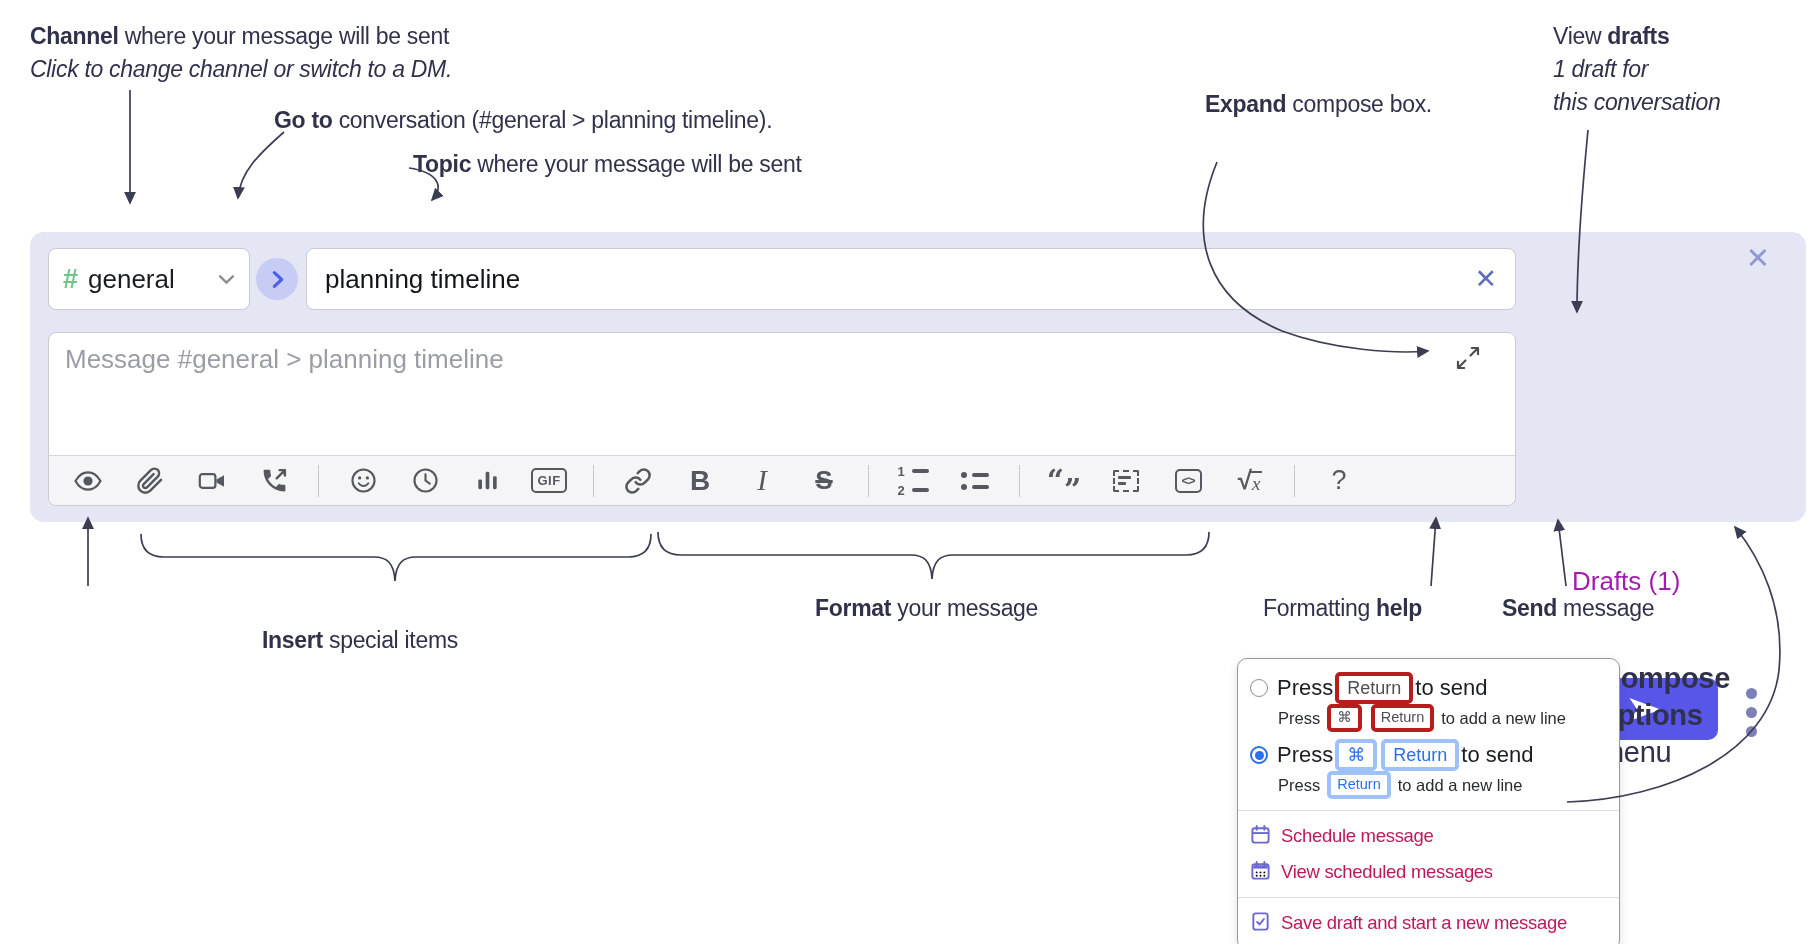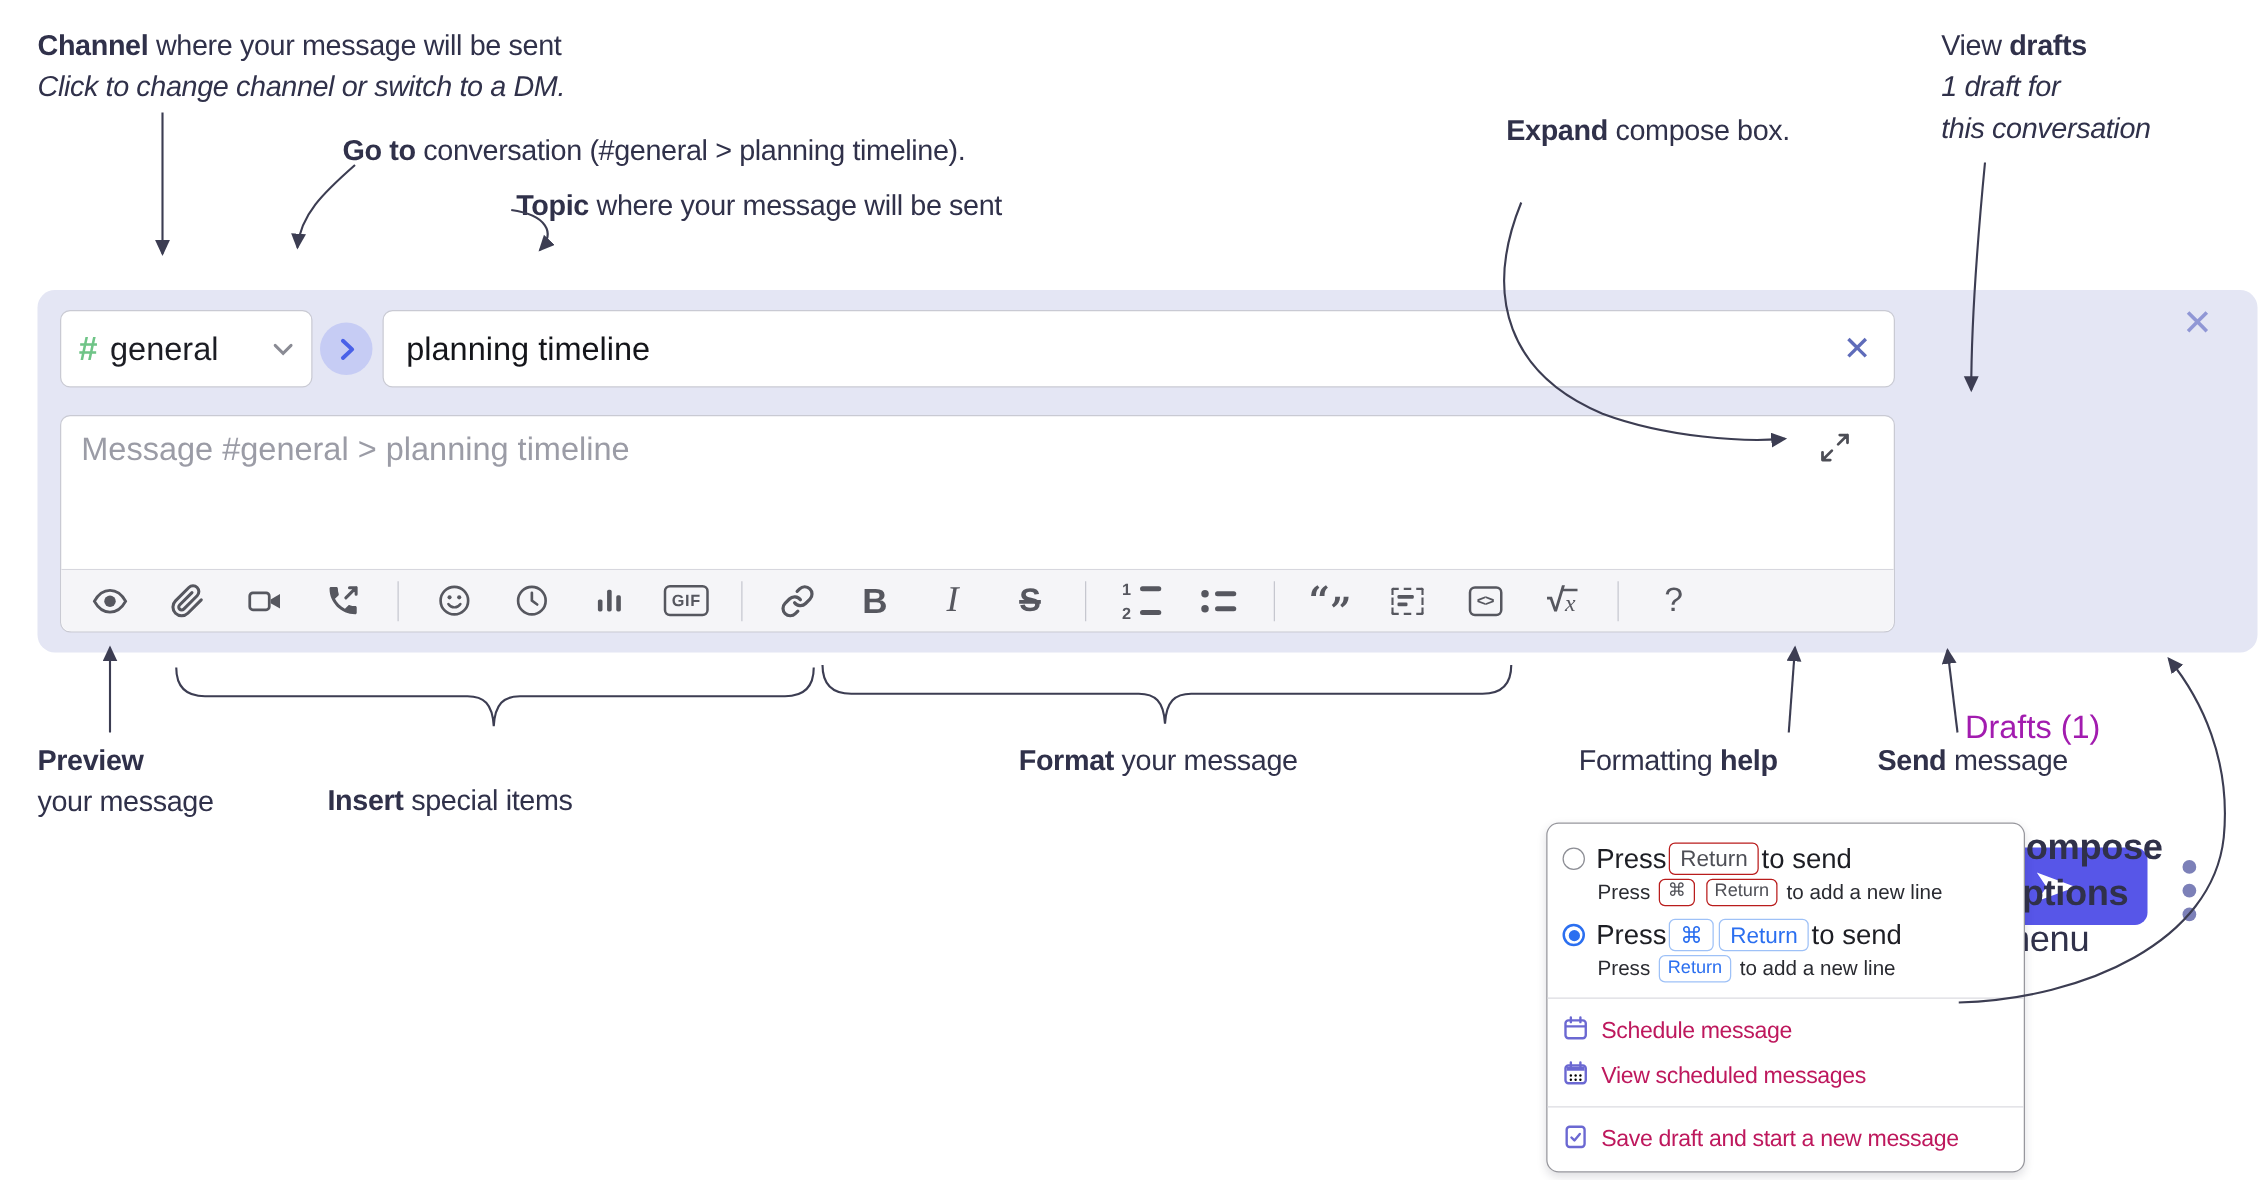--- a/index.html
+++ b/index.html
@@ -69,21 +69,21 @@
             display:flex;align-items:center;justify-content:center;cursor:pointer;}
   .kebab{position:absolute;left:1714px;top:454px;display:flex;flex-direction:column;gap:8px;cursor:pointer;padding:2px;}
   .kebab i{width:11px;height:11px;border-radius:50%;background:#7c80b8;display:block;}
 
   
   .menu{position:absolute;left:1237px;top:658px;width:383px;background:#fff;border:1.5px solid #97979d;
         border-radius:10px;box-shadow:0 3px 8px rgba(40,40,60,.15);box-sizing:border-box;padding:10px 0 8px 0;}
   .opt{padding:3px 12px 4px 12px;}
   .opt-main{display:flex;align-items:center;gap:9px;font-size:22px;color:#1d1e24;line-height:30px;}
   .opt-sub{margin-left:28px;font-size:16.5px;color:#2a2b31;line-height:24px;display:flex;align-items:center;gap:5px;}
-  kbd{font-family:"Liberation Sans",sans-serif;border:1px solid #b91c1c;border-radius:5px;background:#fff;
+  kbd{font-family:"Liberation Sans",sans-serif;border:4px solid #b91c1c;border-radius:5px;background:#fff;
       color:#4e4f56;font-size:18px;padding:0 8px;line-height:1.35;display:inline-block;margin:0 2px;}
   .opt-sub kbd{font-size:14.5px;padding:0 6px;}
   kbd.accent{color:#2b6ff0;border-color:#9ec1f7;}
   .radio{width:18px;height:18px;border:1.6px solid #8d8e95;border-radius:50%;background:#fff;flex:none;position:relative;box-sizing:border-box;}
   .radio.sel{border:2px solid #2b6ff0;}
   .radio.sel::after{content:"";position:absolute;left:50%;top:50%;width:9px;height:9px;margin:-4.5px 0 0 -4.5px;
                     border-radius:50%;background:#2b6ff0;}
   .menu hr{border:none;border-top:1px solid #dcdce1;margin:7px 0;}
   .menu-item{display:flex;align-items:flex-start;gap:10px;font-size:18.5px;letter-spacing:-0.3px;color:#be185d;
              padding:6px 12px;cursor:pointer;line-height:24px;}
@@ -289,24 +289,20 @@
           </svg>
       </span>
     </div>
     <div class="kebab">
         <i></i>
         <i></i>
         <i></i>
       </div>
   </div>
 
-  <div class="ann" style="left:30px;top:592px;">
-    <b>Preview</b><br>
-    <span>your message</span>
-  </div>
 
   <div class="ann" style="left:262px;top:592px;margin-top:32px;">
     <b>Insert</b><span> special items</span>
   </div>
 
   <div class="ann" style="left:815px;top:592px;">
     <b>Format</b><span> your message</span>
   </div>
 
   <div class="ann" style="left:1263px;top:592px;">

